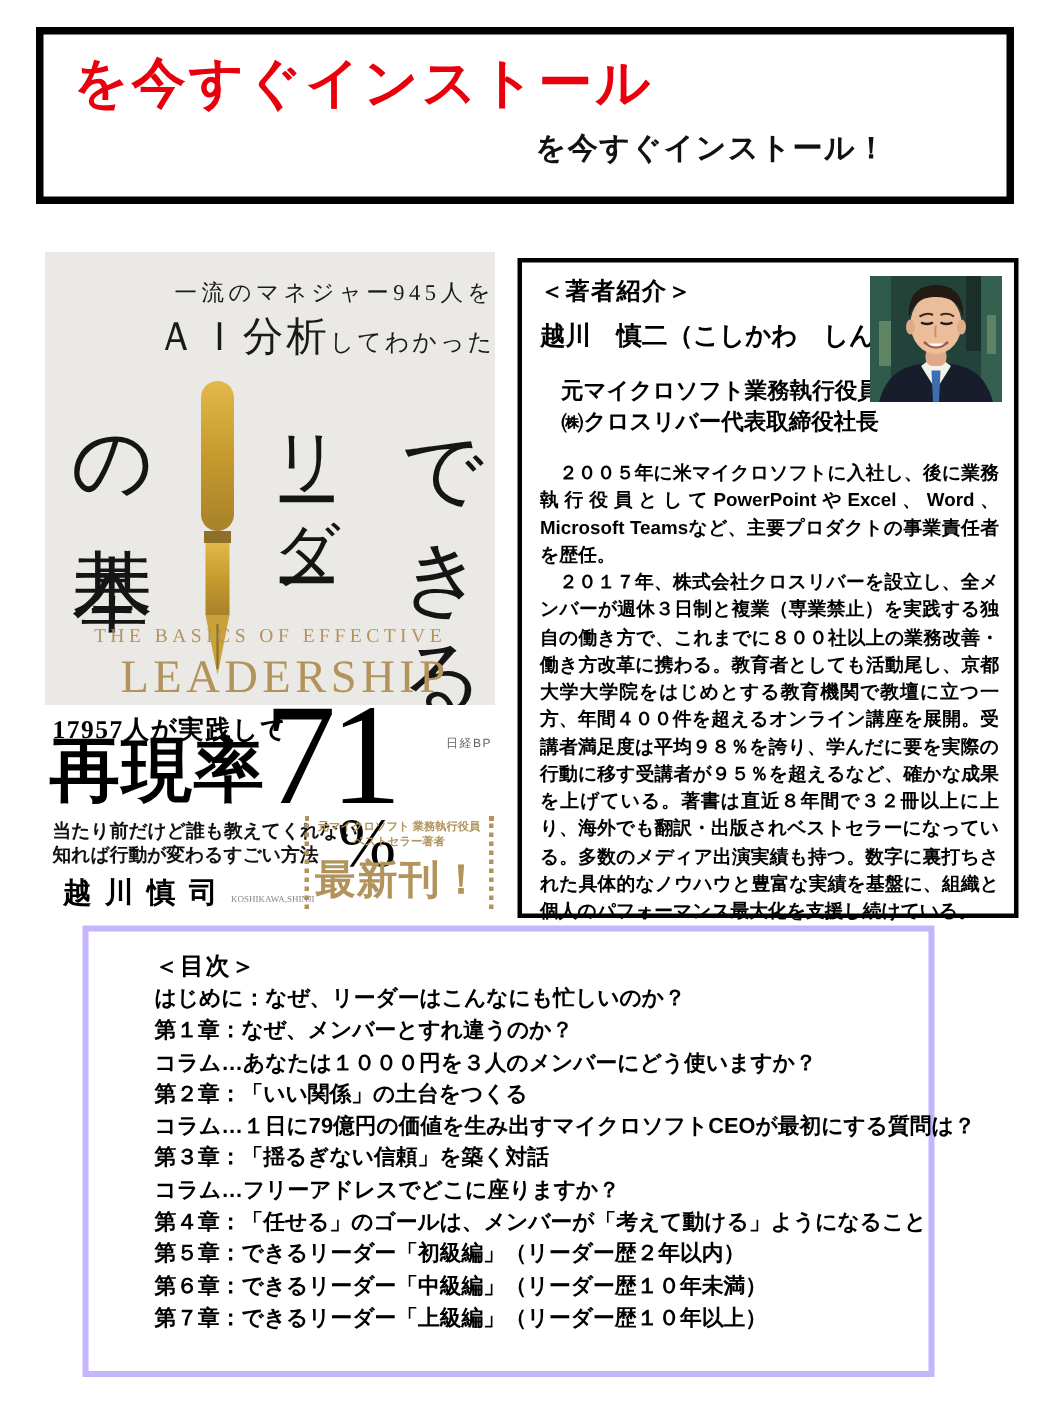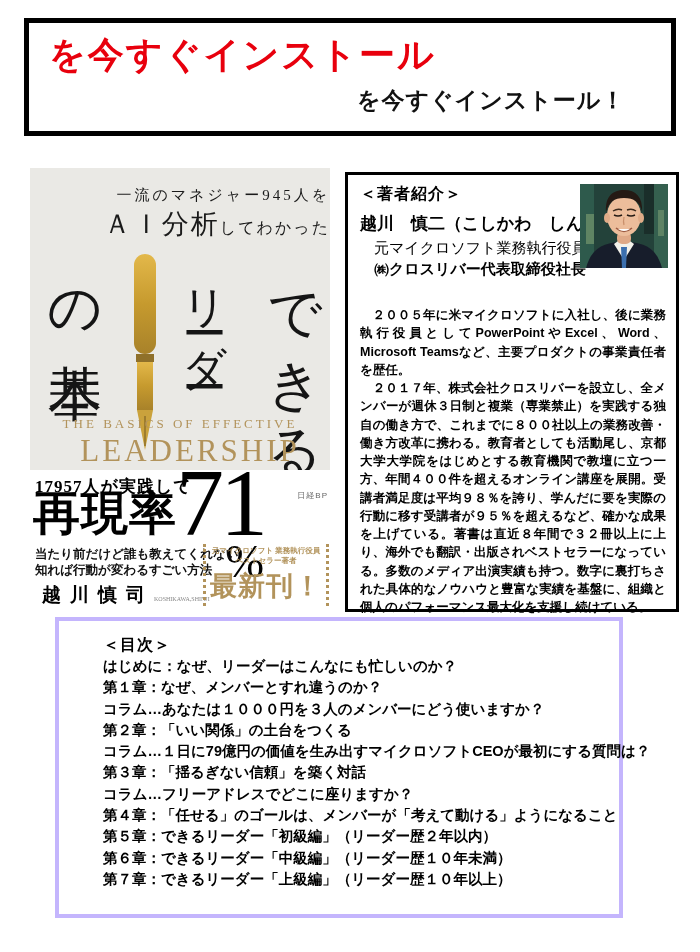--- a/index.html
+++ b/index.html
@@ -14,21 +14,21 @@
     border:5px solid #000;box-sizing:border-box;background:#fff;
   }
   .header-title{
     position:absolute;left:20px;top:8px;
     font-family:"Liberation Serif","DejaVu Serif",serif;
     font-size:36px;font-weight:bold;color:#e8000d;letter-spacing:2px;
   }
   .header-subtitle{
     position:absolute;left:328px;top:62px;
     font-family:"Liberation Serif","DejaVu Serif",serif;
-    font-size:23px;font-weight:bold;color:#111;letter-spacing:1px;
+    font-size:20px;font-weight:bold;color:#111;letter-spacing:1px;
   }
 
   
   .cover{
     position:absolute;left:30px;top:168px;width:300px;height:450px;
     background:#eae9e5;
   }
   .cover-tagline1{
     position:absolute;top:18px;left:0;width:100%;text-align:right;
     font-family:"Liberation Serif","DejaVu Serif",serif;
@@ -94,21 +94,21 @@
   .badge .bmain{font-size:27px;font-weight:bold;letter-spacing:1px;display:block;margin-top:2px;}
 
   
   .author-box{
     position:absolute;left:345px;top:172px;width:334px;height:440px;
     border:3px solid #000;box-sizing:border-box;padding:9px 10px 16px 12px;
   }
   .author-head{position:relative;height:104px;}
   .author-heading{font-size:16px;font-weight:bold;letter-spacing:1px;}
   .author-name{font-size:17px;font-weight:bold;margin-top:7px;}
-  .author-t1{font-size:15px;font-weight:normal;margin-top:4px;padding-left:14px;}
+  .author-t1{font-size:15px;font-weight:bold;margin-top:16px;padding-left:14px;}
   .author-t2{font-size:15px;font-weight:bold;margin-top:2px;padding-left:14px;}
   .author-photo{position:absolute;top:0;right:-2px;width:88px;height:84px;display:block;}
   .author-bio{margin-top:18px;font-size:12.5px;font-weight:bold;line-height:1.46;text-align:justify;}
   .author-bio p{margin:0;}
 
   
   .toc-box{
     position:absolute;left:55px;top:617px;width:568px;height:301px;
     border:4px solid #c4b5fd;box-sizing:border-box;padding:13px 10px 0 44px;
   }

